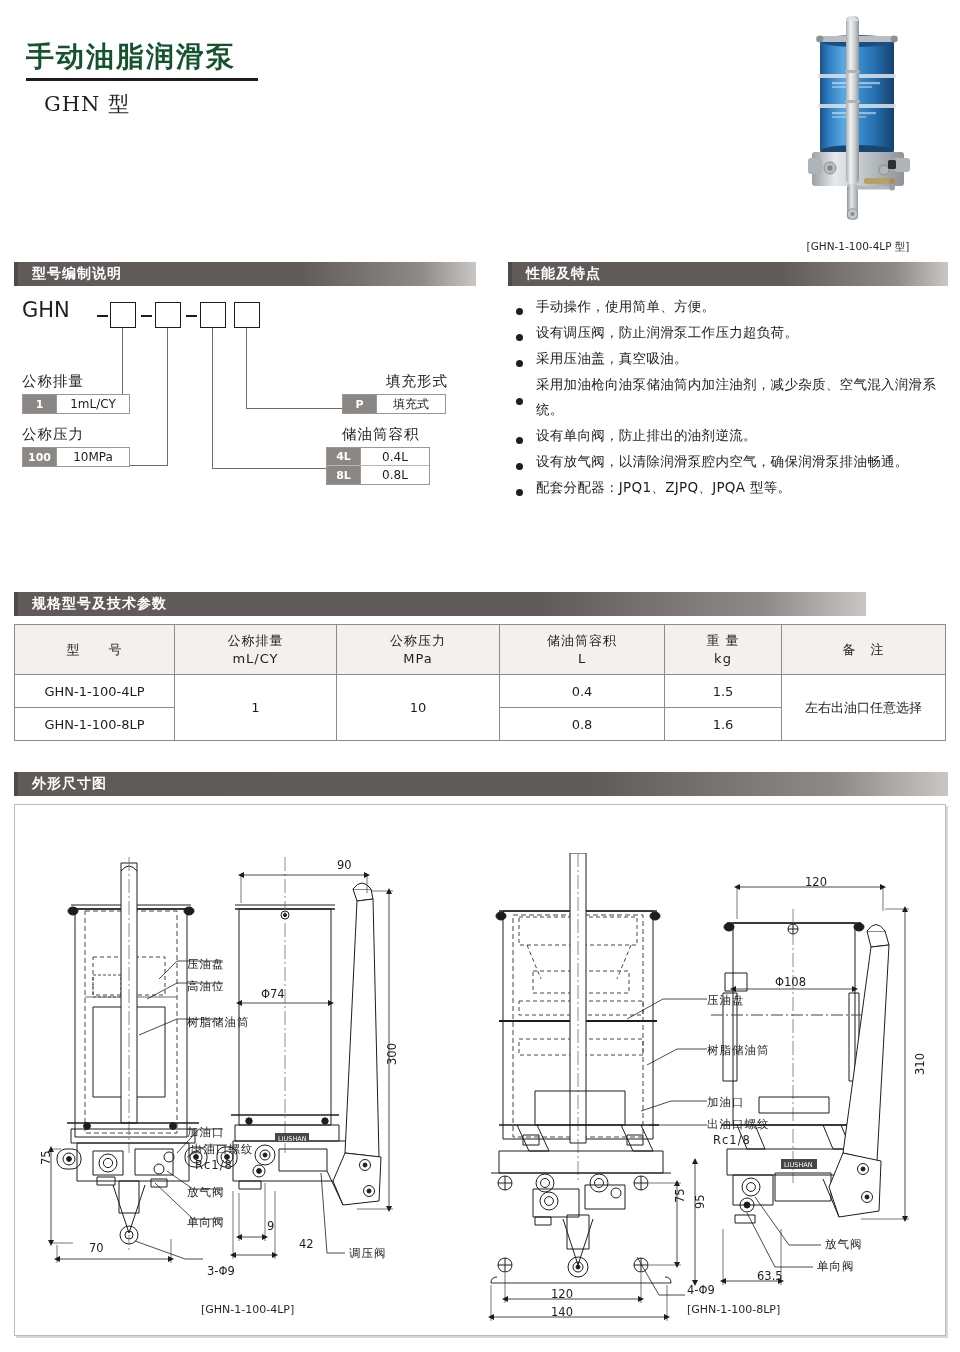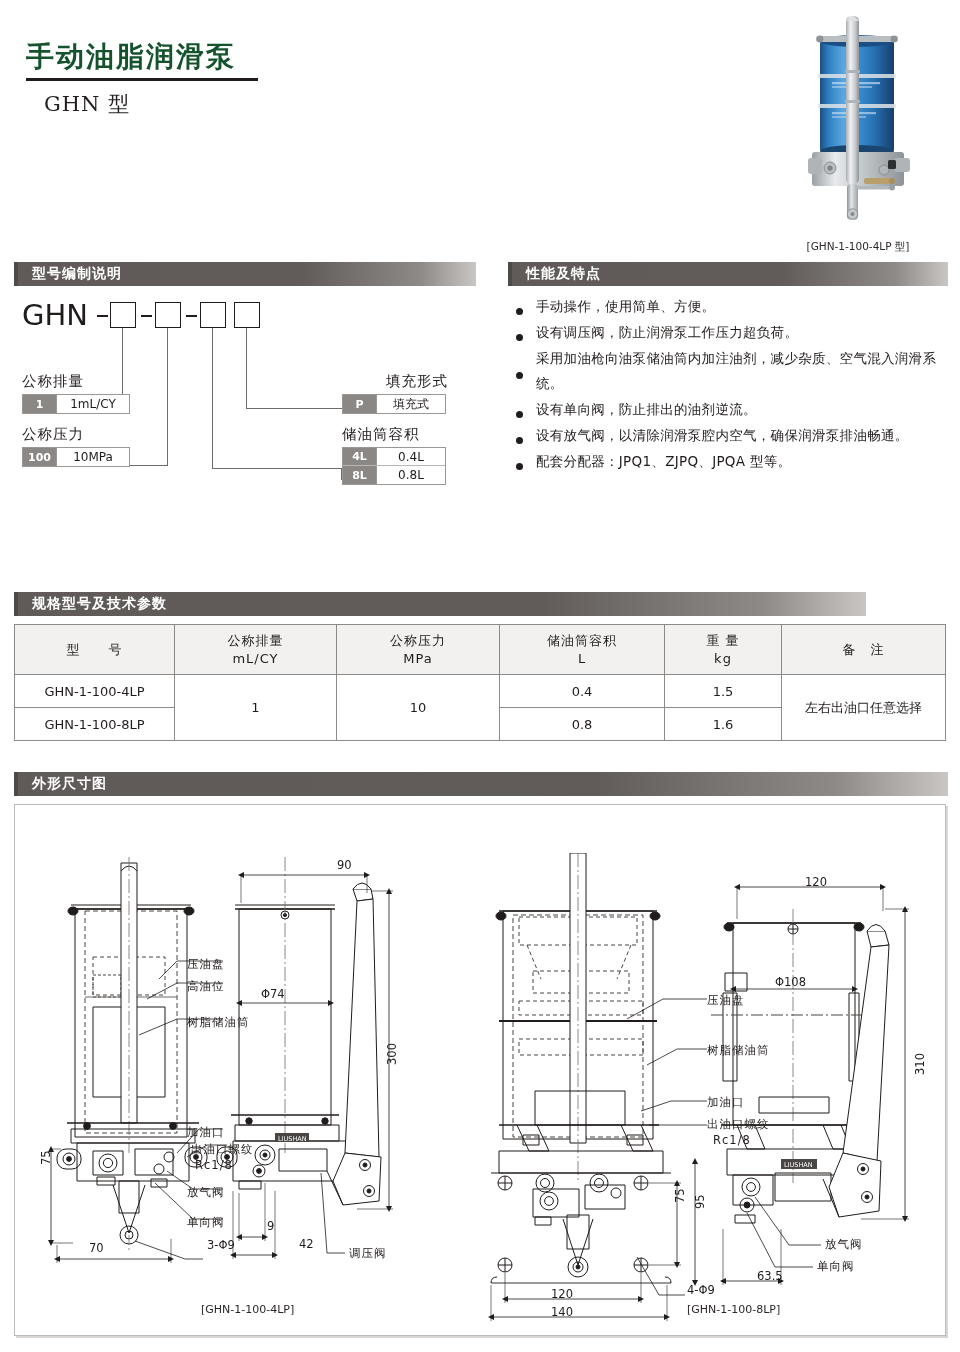--- a/index.html
+++ b/index.html
@@ -46,21 +46,21 @@
   }
   .sec-bar span {
     position: absolute; left: 14px; top: 50%; transform: translateY(-50%);
     color: #ffffff; font-size: 14px; font-weight: bold; letter-spacing: 1px;
   }
 
   
   .model-block { position: absolute; left: 14px; top: 262px; width: 462px; height: 250px; }
   .model-code {
     position: absolute; left: 8px; top: 36px;
-    font-size: 29px; letter-spacing: 0px; color: #201c1b;
+    font-size: 21px; letter-spacing: 0px; color: #201c1b;
     font-family: "DejaVu Sans", "Liberation Sans", sans-serif;
   }
   .mc-box {
     position: absolute; width: 26px; height: 26px;
     border: 1.6px solid #201c1b; background: #fff;
   }
   .mc-dash {
     position: absolute; width: 11px; height: 2.2px; background: #201c1b;
   }
   .leader { position: absolute; background: #6f6b69; }
@@ -262,21 +262,21 @@
 
   <div class="lg-title" style="left:328px; top:110px;margin-left:44px;">填充形式</div>
   <div class="lg-table" style="left:328px; top:132px; width:104px;">
     <div class="lg-row">
       <div class="lg-key">P</div>
       <div class="lg-val">填充式</div>
     </div>
   </div>
 
   <div class="lg-title" style="left:328px; top:163px;">储油筒容积</div>
-  <div class="lg-table" style="left:328px; top:185px; width:104px;">
+  <div class="lg-table" style="left:312px; top:185px; width:104px;">
     <div class="lg-row">
       <div class="lg-key">4L</div>
       <div class="lg-val">0.4L</div>
     </div>
     <div class="lg-row">
       <div class="lg-key">8L</div>
       <div class="lg-val">0.8L</div>
     </div>
   </div>
 </div>
@@ -291,20 +291,26 @@
       <span class="feat-dot">
           <i></i>
         </span>
       <span class="feat-text">手动操作，使用简单、方便。</span>
     </div>
     <div class="feat-item">
       <span class="feat-dot">
           <i></i>
         </span>
       <span class="feat-text">设有调压阀，防止润滑泵工作压力超负荷。</span>
+    </div>
+    <div class="feat-item">
+      <span class="feat-dot">
+          <i></i>
+        </span>
+      <span class="feat-text">采用压油盖，真空吸油。</span>
     </div>
     <div class="feat-item">
       <span class="feat-dot">
           <i></i>
         </span>
       <span class="feat-text">采用加油枪向油泵储油筒内加注油剂，减少杂质、空气混入润滑系统。</span>
     </div>
     <div class="feat-item">
       <span class="feat-dot">
           <i></i>
@@ -535,21 +541,21 @@
     <div class="dwg-label" style="left:180px; top:353px;">Rc1/8</div>
     <div class="dwg-label" style="left:172px; top:380px;">放气阀</div>
     <div class="dwg-label" style="left:172px; top:410px;">单向阀</div>
     <div class="dwg-label" style="left:334px; top:441px;">调压阀</div>
 
     <div class="dwg-dim" style="left:322px; top:53px;">90</div>
     <div class="dwg-dim" style="left:246px; top:182px;">Φ74</div>
     <div class="dwg-dim rot" style="left:370px; top:260px;">300</div>
     <div class="dwg-dim rot" style="left:24px; top:360px;">75</div>
     <div class="dwg-dim" style="left:74px; top:436px;">70</div>
-    <div class="dwg-dim" style="left:192px; top:433px;">3-Φ9</div>
+    <div class="dwg-dim" style="left:192px; top:459px;">3-Φ9</div>
     <div class="dwg-dim" style="left:252px; top:414px;">9</div>
     <div class="dwg-dim" style="left:248px; top:432px;margin-left:36px;">42</div>
 
     <div class="dwg-caption" style="left:186px; top:498px;">[GHN-1-100-4LP]</div>
 
     <svg width="460" height="470" viewBox="0 0 460 470" style="position:absolute; left:456px; top:48px;">
       <g fill="none" stroke="#201c1b" stroke-width="1" stroke-linejoin="round">
 
         <rect x="32" y="58" width="150" height="228"></rect>
         <line x1="28" y1="58" x2="186" y2="58" stroke-width="1.6"></line>

